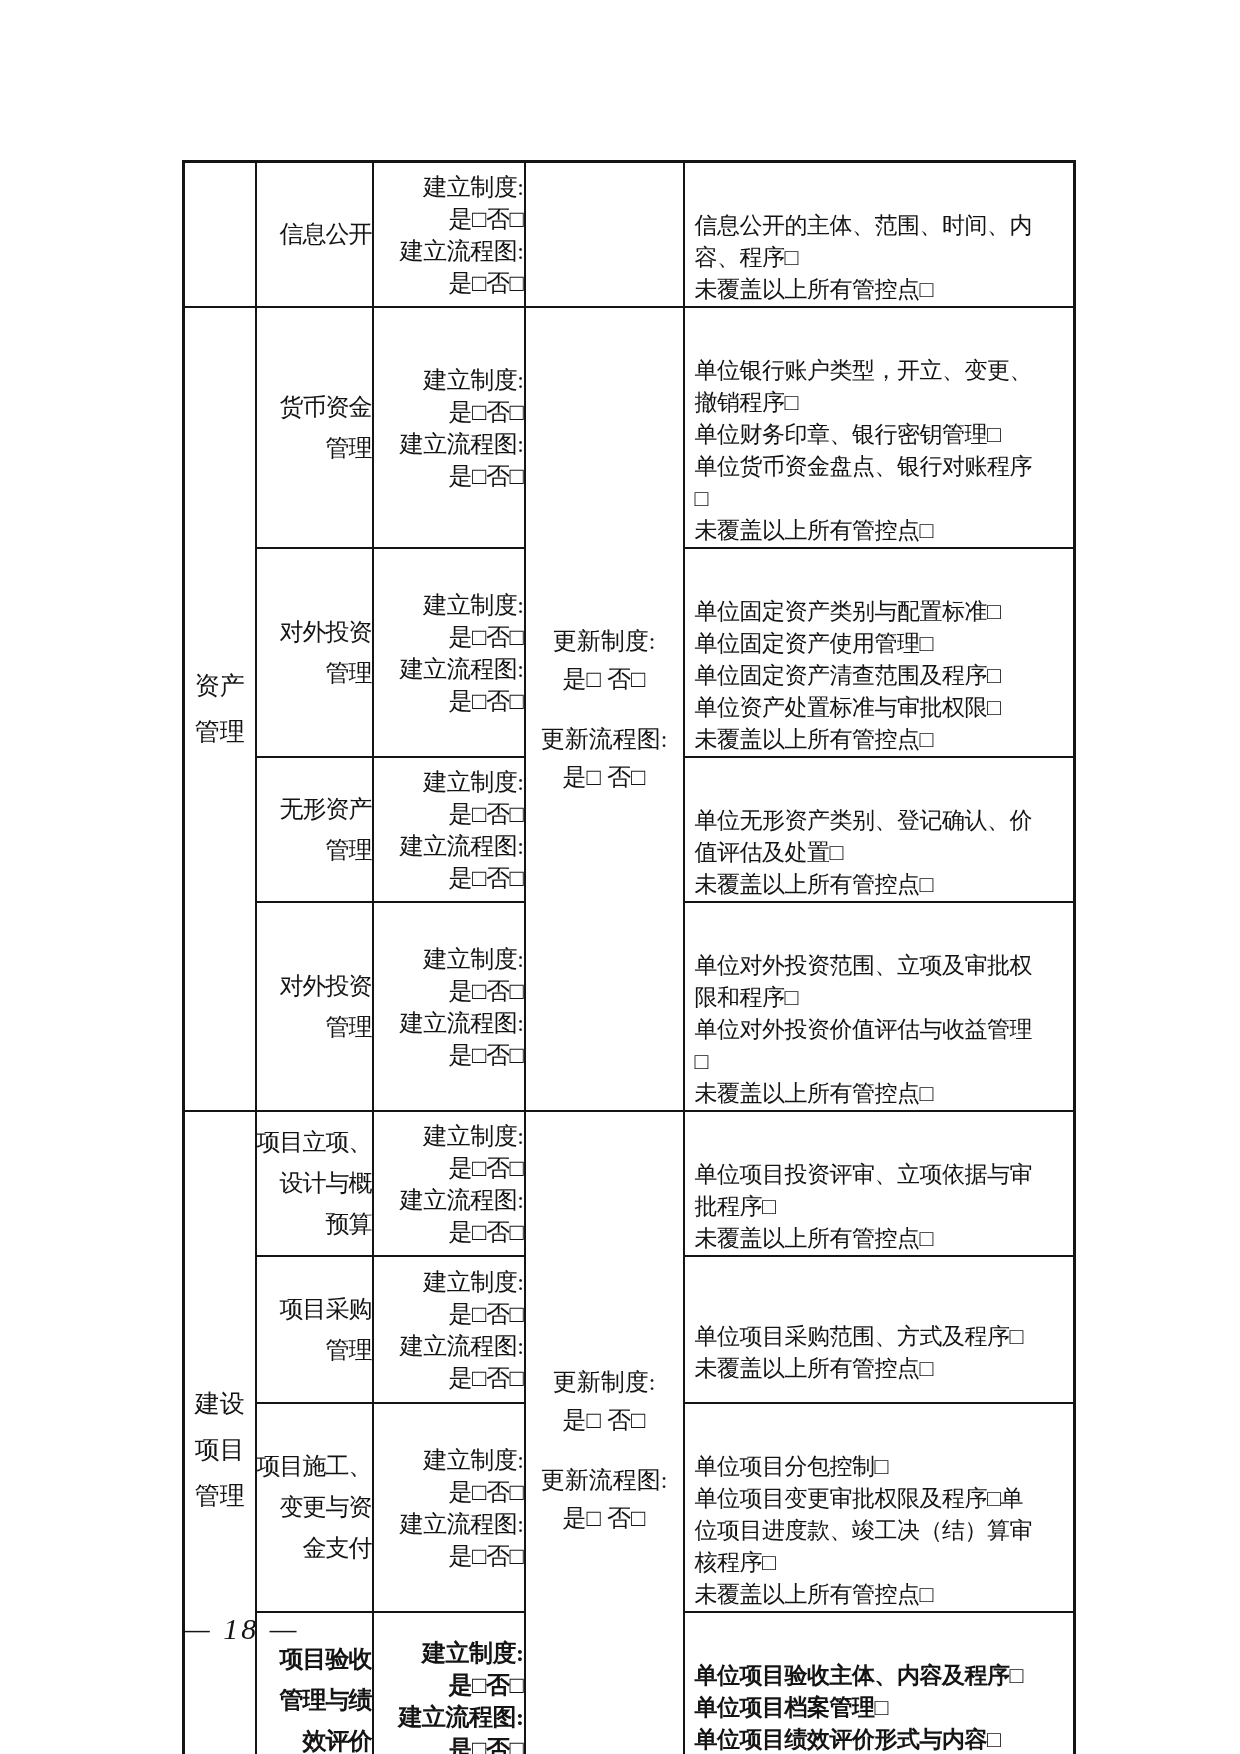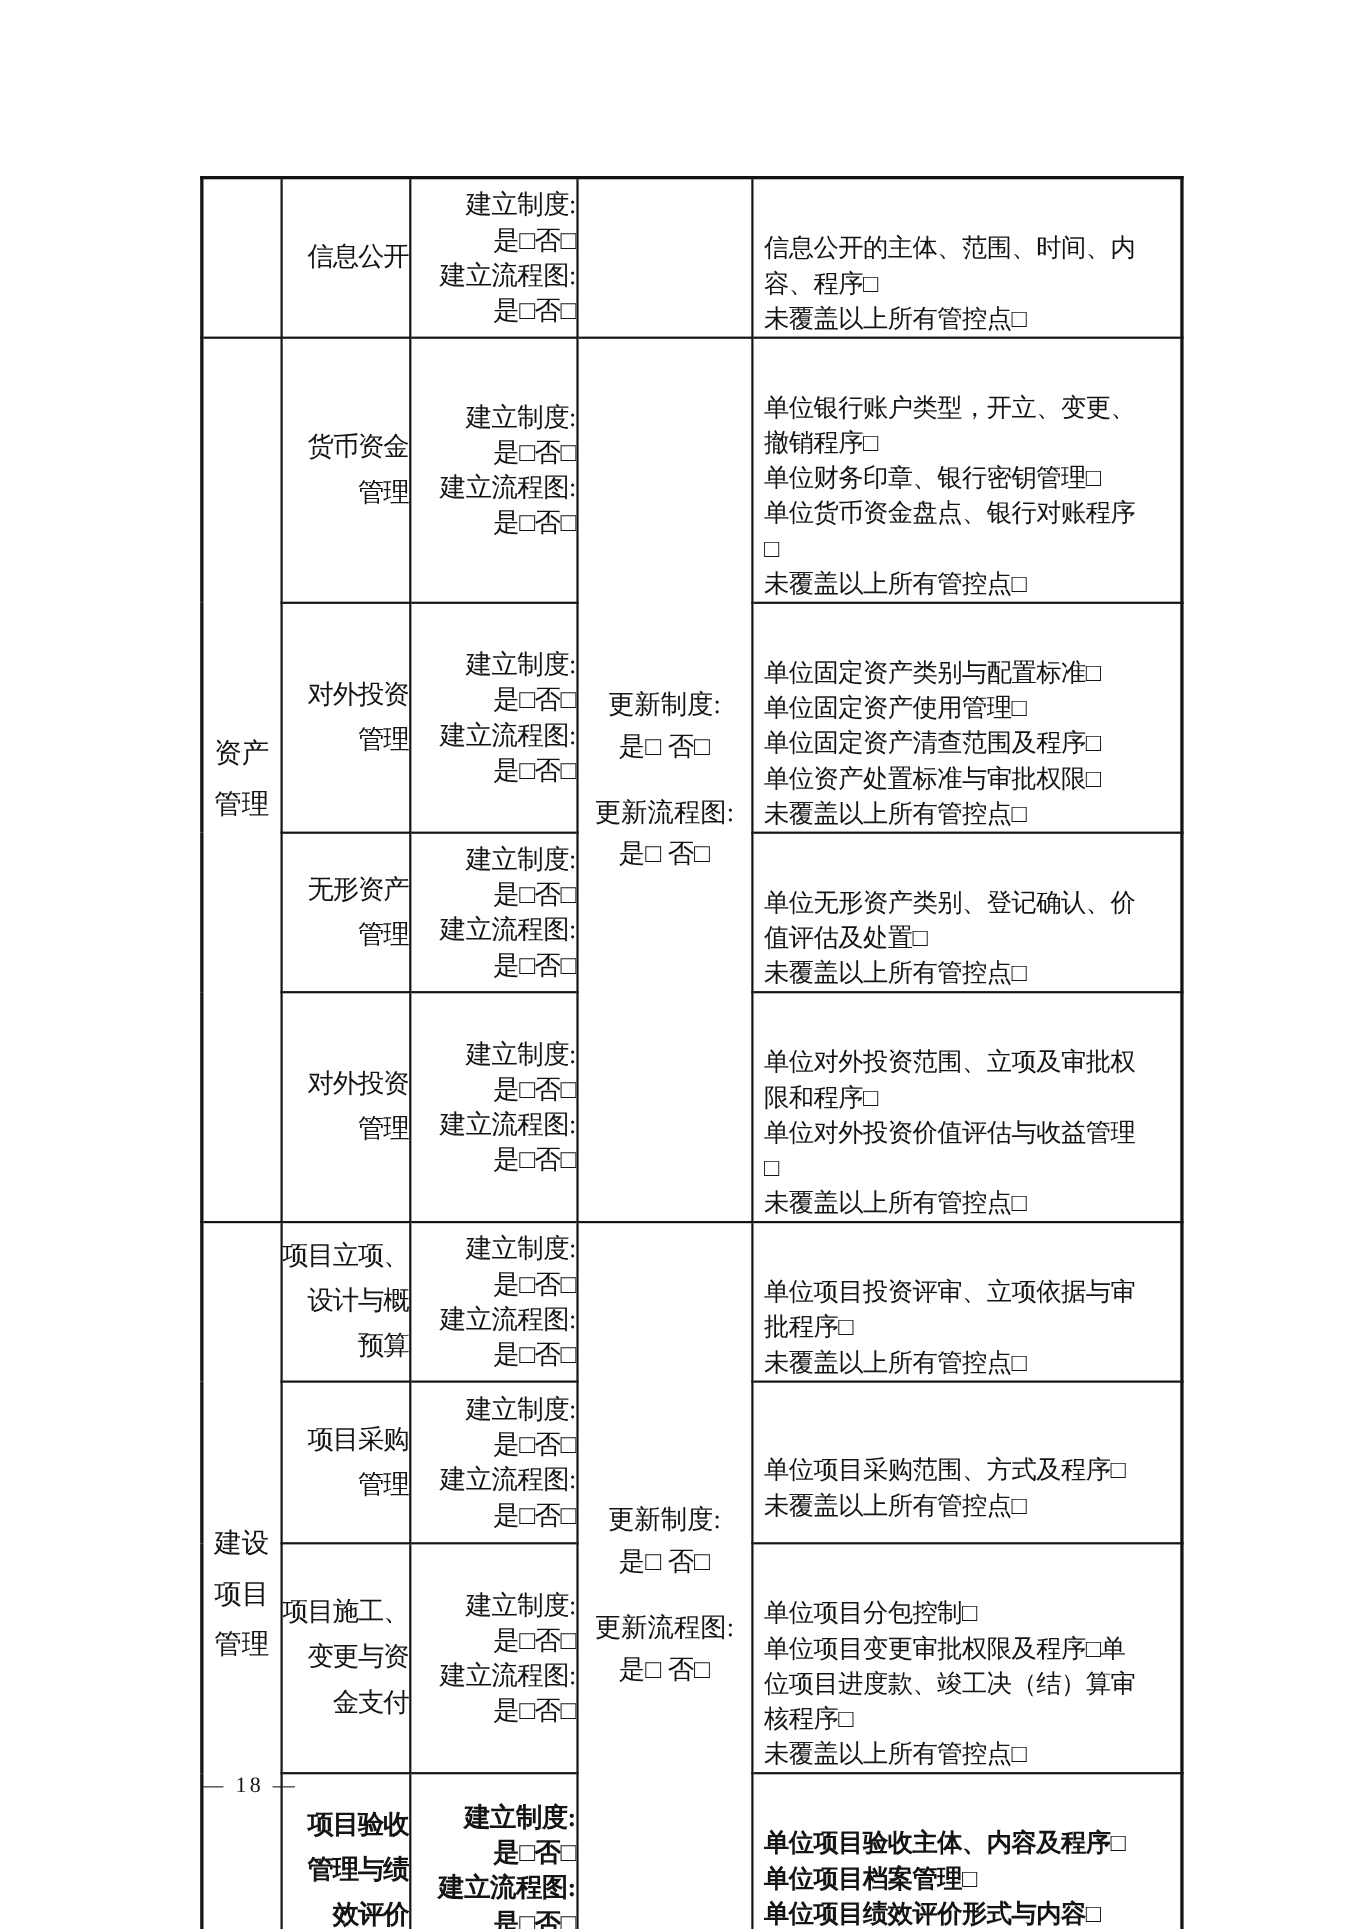--- a/index.html
+++ b/index.html
@@ -43,22 +43,23 @@
 
   td.c4 { text-align:center; }
   td.c4 .blk { font-size:24px; line-height:38px; white-space:pre; }
   td.c4 .blk2 { margin-top:22px; }
 
   td.c5 { text-align:left; }
   td.c5 .txt { font-size:23px; line-height:32px; white-space:pre; padding-left:10px; letter-spacing:-0.5px;margin-top:47px; }
 
   .pageno {
     position:absolute; left:183px; top:1612px;
-    font-size:20px; letter-spacing:3px; color:#141414;
+    font-size:30px; letter-spacing:3px; color:#141414;
     white-space:pre;
+    font-style:italic;
   }
 </style>
 </head>
 <body>
 
 <div class="page">
 
   <table class="form">
     <colgroup>
       <col style="width:72px">

